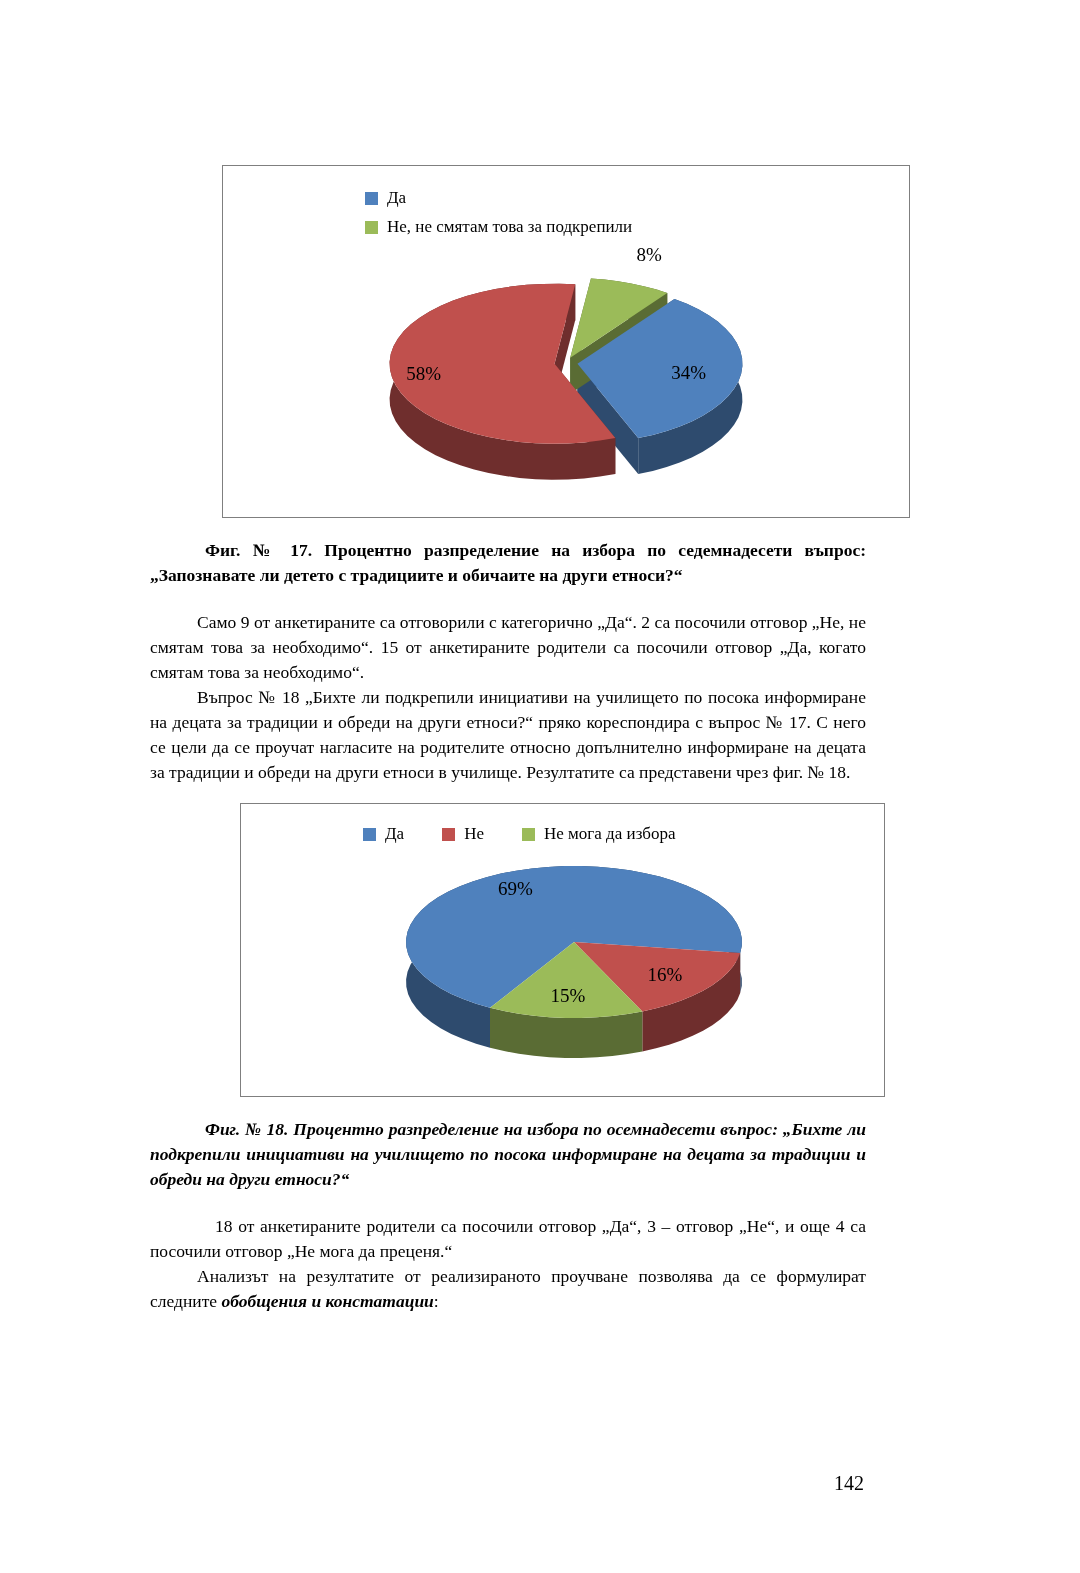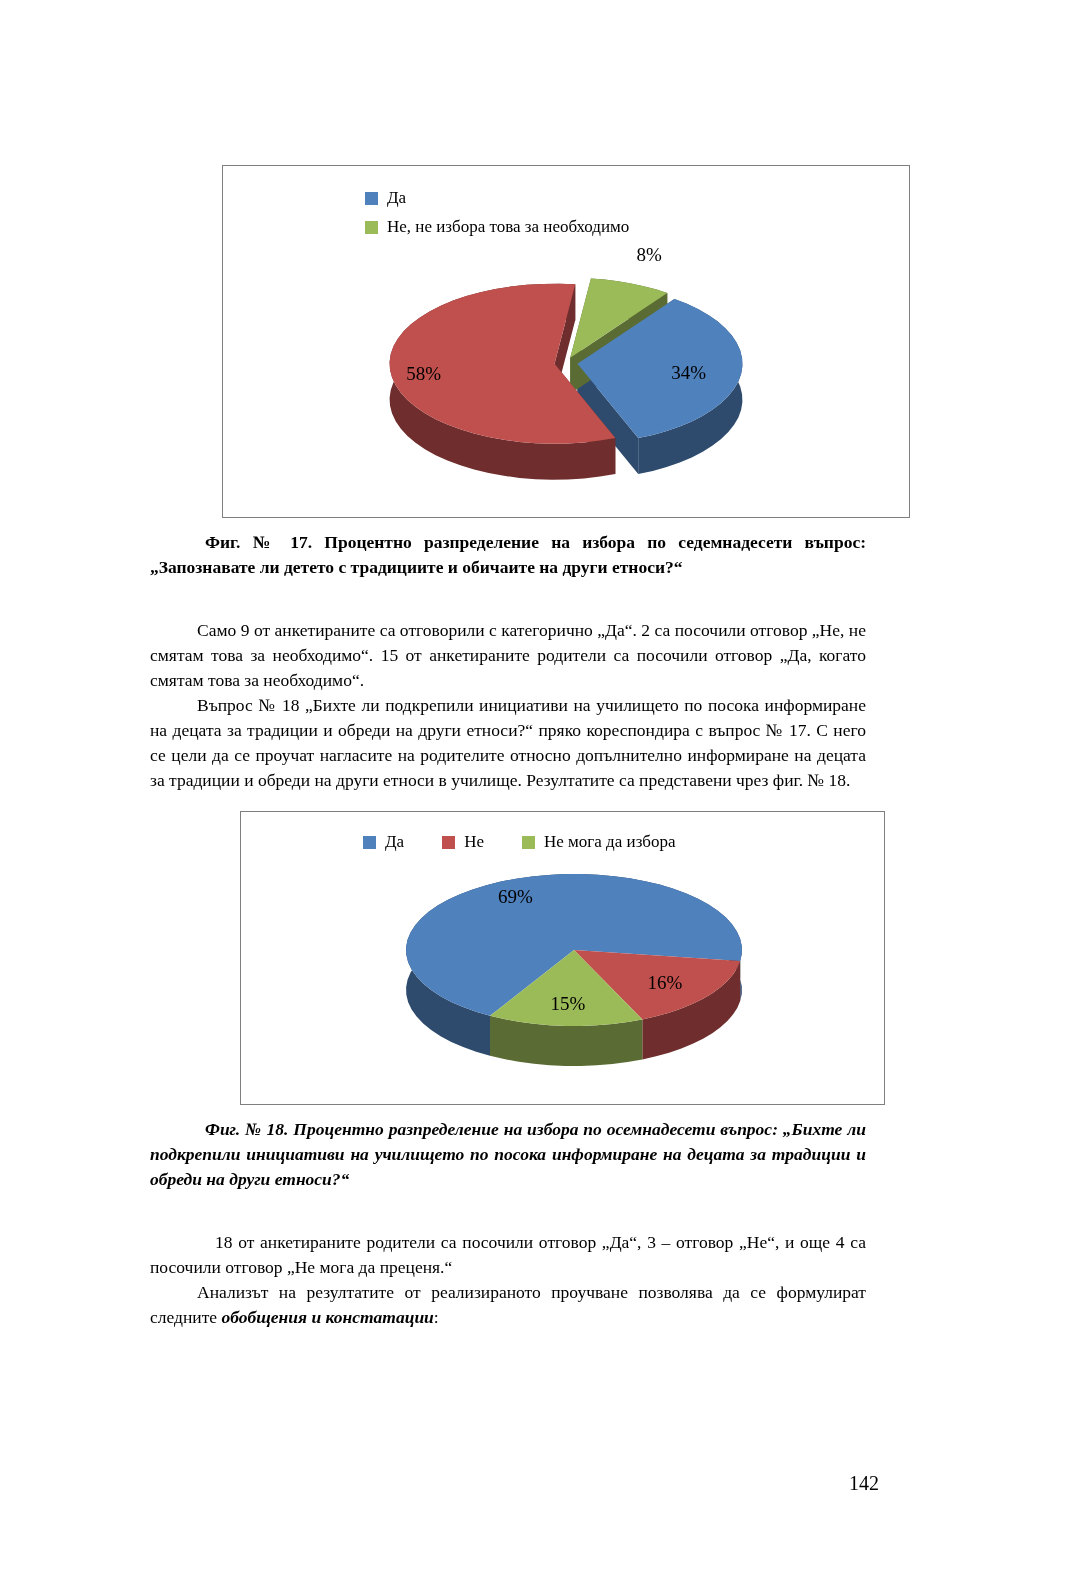--- a/index.html
+++ b/index.html
@@ -4,48 +4,48 @@
 <style>
   html,body{margin:0;padding:0;background:#ffffff;}
   .page{
     width:1016px;height:1573px;position:relative;background:#fff;
     font-family:"Liberation Serif",serif;color:#000;overflow:hidden;
   }
   .content{padding:0 150px;}
   p{margin:0;text-align:justify;font-size:17.5px;line-height:25px;}
   p.indent{text-indent:47px;}
   p.big-indent{text-indent:65px;}
-  .caption{font-weight:bold;margin-top:12px;}
-  .spacer-top{margin-top:38px;}
+  .caption{font-weight:bold;margin-top:20px;}
+  .spacer-top{margin-top:22px;}
   .chartbox{border:1px solid #7f7f7f;background:#fff;box-sizing:border-box;}
   .chartbox-17{width:688px;margin:165px 0 0 72px;}
   .chartbox-18{width:645px;margin:18px 0 0 90px;}
   .legend-vertical{display:flex;flex-direction:column;gap:9px;padding:22px 10px 4px 142px;}
   .legend-horizontal{display:flex;flex-direction:row;gap:38px;padding:20px 10px 0 122px;}
   .legend-item{display:flex;align-items:center;gap:9px;font-size:17px;line-height:20px;}
   .swatch{width:13px;height:13px;display:inline-block;flex:none;}
   svg{display:block;}
   .pie-label{font-family:"Liberation Serif",serif;font-size:19px;fill:#000;}
-  .page-number{position:absolute;right:137px;bottom:78px;font-size:20px;}
+  .page-number{position:absolute;right:152px;bottom:78px;font-size:20px;}
 </style>
 </head>
 <body>
 
 <div class="page">
   <div class="content">
 
     <div class="chartbox chartbox-17">
       <div class="legend-vertical">
         <div class="legend-item">
           <span class="swatch" style="background-color: rgb(79, 129, 189);"></span>
           <span>Да</span>
         </div>
         <div class="legend-item">
           <span class="swatch" style="background-color: rgb(155, 187, 89);"></span>
-          <span>Не, не избора това за необходимо</span>
+          <span>Не, не смятам това за подкрепили</span>
         </div>
       </div>
       <svg id="pie17" width="684" height="276">
           <path d="M354.4589248001822,122.7018661079601 L451.44349142844027,57.980506557964304 l0,36 L354.4589248001822,158.7018661079601 Z" fill="rgb(46,75,110)"></path>
           <path d="M354.4589248001822,122.7018661079601 L415.19947599315407,197.08398497902022 l0,36 L354.4589248001822,158.7018661079601 Z" fill="rgb(46,75,110)"></path>
           <path d="M451.44349142844027,57.980506557964304 L463.92841859721784,62.84432125078399 L475.381953097099,68.27209792791956 L485.69618274993803,74.21269751053704 L494.773929607064,80.61014923778023 L502.52966553425637,87.4041780085024 L508.8903180352446,94.53077227735571 L513.7959587214762,101.92278715467143 L517.2003679415715,109.51057702788304 L519.0714702506759,117.22265174410045 L519.3916366168335,124.98635017145581 L518.157850517071,132.72852479310444 L515.3817363582818,140.37623088381645 L511.08944995513247,147.85741377591916 L505.3214320968825,155.10158773935254 L498.13202752494544,162.04050007960842 L489.5889729110828,168.6087741965983 L479.77275866036626,174.74452554571906 L468.77587055183204,180.38994469769366 L456.70191836188803,185.49184200375117 L443.6646596803558,190.0021487344546 L429.7869281164923,193.87836997057886 L415.19947599315407,197.08398497902022 L415.19947599315407,233.08398497902022 L429.7869281164923,229.87836997057886 L443.6646596803558,226.0021487344546 L456.70191836188803,221.49184200375117 L468.77587055183204,216.38994469769366 L479.77275866036626,210.74452554571906 L489.5889729110828,204.6087741965983 L498.13202752494544,198.04050007960842 L505.3214320968825,191.10158773935254 L511.08944995513247,183.85741377591916 L515.3817363582818,176.37623088381645 L518.157850517071,168.72852479310444 L519.3916366168335,160.9863501714558 L519.0714702506759,153.22265174410046 L517.2003679415715,145.51057702788304 L513.7959587214762,137.92278715467143 L508.8903180352446,130.5307722773557 L502.52966553425637,123.4041780085024 L494.773929607064,116.61014923778023 L485.69618274993803,110.21269751053704 L475.381953097099,104.27209792791956 L463.92841859721784,98.84432125078399 L451.44349142844027,93.9805065579643 Z" fill="rgb(46,75,110)"></path>
           <path d="M331.5410751998178,122.7018661079601 L392.28162639278963,197.08398497902022 l0,36 L331.5410751998178,158.7018661079601 Z" fill="rgb(111,46,45)"></path>
           <path d="M331.5410751998178,122.7018661079601 L352.221058737928,43.33269000280187 l0,36 L331.5410751998178,158.7018661079601 Z" fill="rgb(111,46,45)"></path>
           <path d="M392.28162639278963,197.08398497902022 L376.9015185099326,199.61942257529182 L361.0817288664175,201.4092932373545 L344.9755997238299,202.43624763114934 L328.7392488513545,202.69033142018782 L312.5300562659691,202.16908175359 L296.5051387375887,200.87755113866027 L280.8198268458795,198.82825846660148 L265.62615935073353,196.04106766607939 L251.07140947056808,192.54299516085516 L237.29665735333276,188.36794799781308 L224.43542257735564,183.55639518372465 L212.61236993728784,178.15497541650427 L201.94210106004897,172.2160450132422 L192.52804356371956,165.7971704169796 L184.46144852683577,158.9605702013895 L177.82050598568284,151.77251198204956 L172.66958703313037,144.3026700800854 L169.05861986539512,136.62345016439315 L167.0226058247509,128.80928741872822 L166.58128012921568,120.93592503657294 L167.7389205777851,113.07968003738019 L170.48430608544567,105.31670352068357 L174.79082544988952,97.7222425284815 L180.61673529564925,90.36991067070863 L187.90556469538177,83.33097458367322 L196.5866625462812,76.67366313786405 L206.5758823958664,70.46250609102012 L217.7763980790789,64.75770859694497 L230.0796422606699,59.6145676329906 L243.36635878552283,55.08293600281854 L257.50775863640746,51.20673910989525 L272.36676829439705,48.023549185666596 L287.7993584015024,45.56422109944738 L303.6559398467126,43.85259328014344 L319.7828137430886,42.905256648792204 L336.0236612411822,42.73139380167396 L352.2210587379278,43.33269000280187 L352.2210587379278,79.33269000280187 L336.0236612411822,78.73139380167396 L319.7828137430886,78.9052566487922 L303.6559398467126,79.85259328014344 L287.7993584015024,81.56422109944738 L272.36676829439705,84.0235491856666 L257.50775863640746,87.20673910989525 L243.36635878552283,91.08293600281854 L230.0796422606699,95.6145676329906 L217.7763980790789,100.75770859694497 L206.5758823958664,106.46250609102012 L196.5866625462812,112.67366313786405 L187.90556469538177,119.33097458367322 L180.61673529564925,126.36991067070863 L174.79082544988952,133.7222425284815 L170.48430608544567,141.31670352068357 L167.7389205777851,149.07968003738017 L166.58128012921568,156.93592503657294 L167.0226058247509,164.80928741872822 L169.05861986539512,172.62345016439315 L172.66958703313037,180.3026700800854 L177.82050598568284,187.77251198204956 L184.46144852683577,194.9605702013895 L192.52804356371956,201.7971704169796 L201.94210106004897,208.2160450132422 L212.61236993728784,214.15497541650427 L224.43542257735564,219.55639518372465 L237.29665735333276,224.36794799781308 L251.07140947056808,228.54299516085516 L265.62615935073353,232.04106766607939 L280.8198268458795,234.82825846660148 L296.5051387375887,236.87755113866027 L312.5300562659691,238.16908175359 L328.7392488513545,238.69033142018782 L344.9755997238299,238.43624763114934 L361.0817288664175,237.4092932373545 L376.9015185099326,235.61942257529182 L392.28162639278963,233.08398497902022 Z" fill="rgb(111,46,45)"></path>
           <path d="M347.251838583508,116.79325167902579 L367.9318221216182,37.424075573867555 l0,36 L347.251838583508,152.7932516790258 Z" fill="rgb(90,108,52)"></path>

